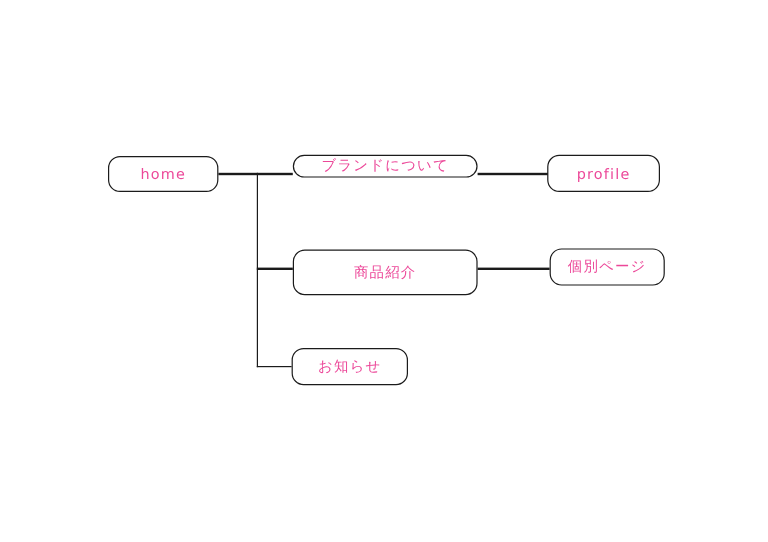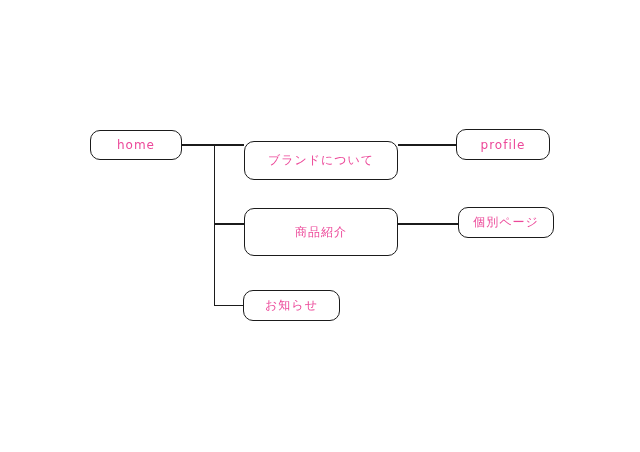--- a/index.html
+++ b/index.html
@@ -47,29 +47,29 @@
   <div class="line v" style="left:213.8px; top:144px; height:162px;"></div>
   <div class="line h" style="left:214px; top:223px; width:30px;"></div>
   <div class="line h" style="left:214px; top:304.7px; width:29px;"></div>
   <div class="line h" style="left:398px; top:144px; width:62px;"></div>
   <div class="line h" style="left:398px; top:223px; width:60px;"></div>
 
   <div class="node" style="left:90px; top:130px; width:92px; height:30px;">
     <span>home</span>
   </div>
 
-  <div class="node" style="left:244px; top:141px; width:154px; height:39px;justify-content:center;">
+  <div class="node" style="left:244px; top:129px; width:154px; height:19px;justify-content:center;">
     <span>ブランドについて</span>
   </div>
 
   <div class="node" style="left:456px; top:129px; width:94px; height:31px;">
     <span>profile</span>
   </div>
 
-  <div class="node" style="left:244px; top:208px; width:154px; height:48px;justify-content:center;">
+  <div class="node" style="left:244px; top:208px; width:154px; height:38px;justify-content:center;">
     <span>商品紹介</span>
   </div>
 
   <div class="node" style="left:243px; top:290px; width:97px; height:31px;">
     <span>お知らせ</span>
   </div>
 
   <div class="node" style="left:458px; top:207px; width:96px; height:31px;">
     <span>個別ページ</span>
   </div>

